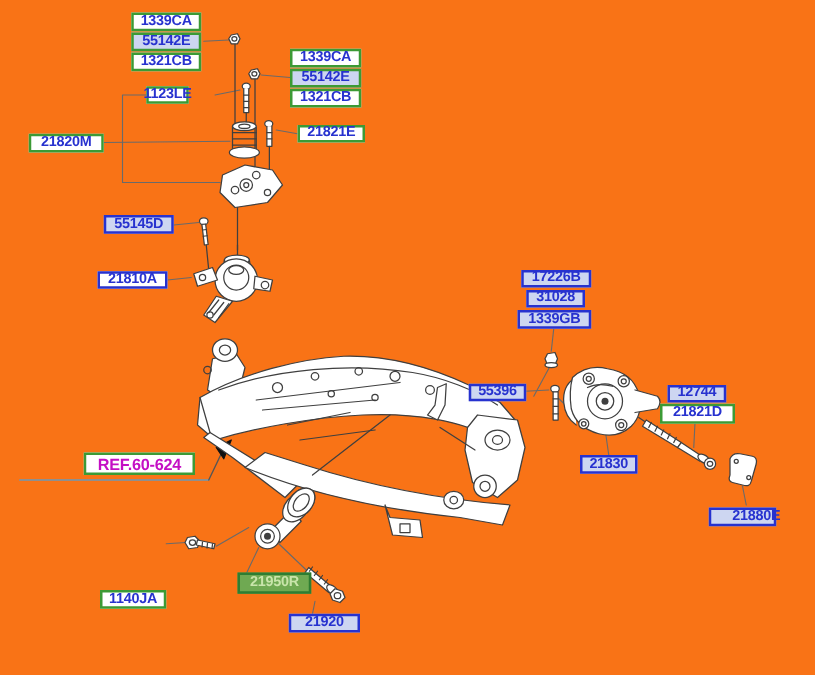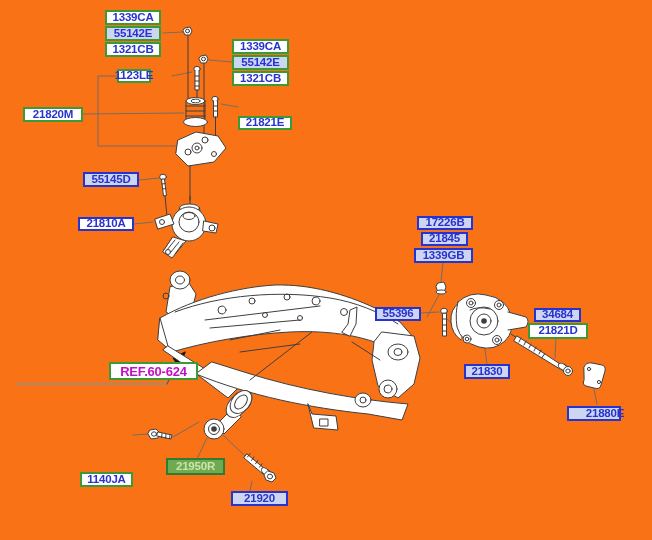--- a/index.html
+++ b/index.html
@@ -6,22 +6,22 @@
   #stage{position:relative;width:652px;height:540px;background:#f97316;overflow:hidden;
          font-family:"Liberation Sans", sans-serif;}
   #art{position:absolute;left:0;top:0;z-index:1;}
   .lbl{position:absolute;z-index:2;box-sizing:border-box;display:flex;align-items:center;
        justify-content:center;font-weight:bold;font-size:11.5px;letter-spacing:-0.2px;
        color:#2732cf;background:#ffffff;border:2px solid #3c9a35;cursor:pointer;line-height:1;}
   .gb{border-color:#3c9a35;background:#ffffff;}           
   .gf{border-color:#3c9a35;background:#cdd6f1;}           
   .bb{border-color:#2732cf;background:#cdd6f1;}           
   .bw{border-color:#2732cf;background:#ffffff;}           
-  .hl{border-color:#2e7d32;background:#6fa952;color:#c9e5ab;} 
-  .ref{border-color:#3c9a35;background:#ffffff;color:#c40fc4;font-size:13px;margin-left:42px;}
+  .hl{border-color:#2e7d32;background:#6fa952;color:#c9e5ab;margin-left:24px;} 
+  .ref{border-color:#3c9a35;background:#ffffff;color:#c40fc4;font-size:13px;}
 </style>
 </head>
 <body>
 
 <div id="stage">
 
   <svg id="art" width="652" height="540" viewBox="0 0 652 540" fill="none" stroke="#3f3f3f" stroke-width="1" stroke-linejoin="round" stroke-linecap="round">
 
     <g stroke="#6a6a6a" stroke-width="0.9">
       <polyline points="163,33 183,32"></polyline>
@@ -204,32 +204,32 @@
 
   <div class="lbl gb" style="left:105px;top:10px;width:56px;height:15px;">1339CA</div>
   <div class="lbl gf" style="left:105px;top:26px;width:56px;height:15px;">55142E</div>
   <div class="lbl gb" style="left:105px;top:42px;width:56px;height:15px;">1321CB</div>
 
   <div class="lbl gb" style="left:232px;top:39px;width:57px;height:15px;">1339CA</div>
   <div class="lbl gf" style="left:232px;top:55px;width:57px;height:15px;">55142E</div>
   <div class="lbl gb" style="left:232px;top:71px;width:57px;height:15px;">1321CB</div>
 
   <div class="lbl gb" style="left:117px;top:69px;width:34px;height:14px;">1123LE</div>
-  <div class="lbl gb" style="left:238px;top:116px;width:54px;height:14px;">21821E</div>
+  <div class="lbl gb" style="left:238px;top:100px;width:54px;height:14px;">21821E</div>
   <div class="lbl gb" style="left:23px;top:107px;width:60px;height:15px;">21820M</div>
 
   <div class="lbl bb" style="left:83px;top:172px;width:56px;height:15px;">55145D</div>
   <div class="lbl bw" style="left:78px;top:217px;width:56px;height:14px;">21810A</div>
 
   <div class="lbl bb" style="left:417px;top:216px;width:56px;height:14px;">17226B</div>
-  <div class="lbl bb" style="left:421px;top:232px;width:47px;height:14px;">21845</div>
+  <div class="lbl bb" style="left:421px;top:232px;width:47px;height:14px;">31028</div>
   <div class="lbl bb" style="left:414px;top:248px;width:59px;height:15px;">1339GB</div>
 
   <div class="lbl bb" style="left:375px;top:307px;width:46px;height:14px;">55396</div>
-  <div class="lbl bb" style="left:534px;top:308px;width:47px;height:14px;">34684</div>
+  <div class="lbl bb" style="left:534px;top:308px;width:47px;height:14px;">12744</div>
   <div class="lbl gb" style="left:528px;top:323px;width:60px;height:16px;">21821D</div>
   <div class="lbl bb" style="left:464px;top:364px;width:46px;height:15px;">21830</div>
   <div class="lbl bb" style="left:567px;top:406px;width:54px;height:15px;padding-left:22px;">21880E</div>
 
   <div class="lbl ref" style="left:67px;top:362px;width:89px;height:18px;">REF.60-624</div>
 
   <div class="lbl gb" style="left:80px;top:428px;width:53px;height:15px;margin-top:44px;">1140JA</div>
   <div class="lbl hl" style="left:166px;top:458px;width:59px;height:17px;">21950R</div>
   <div class="lbl bb" style="left:231px;top:491px;width:57px;height:15px;">21920</div>
 

